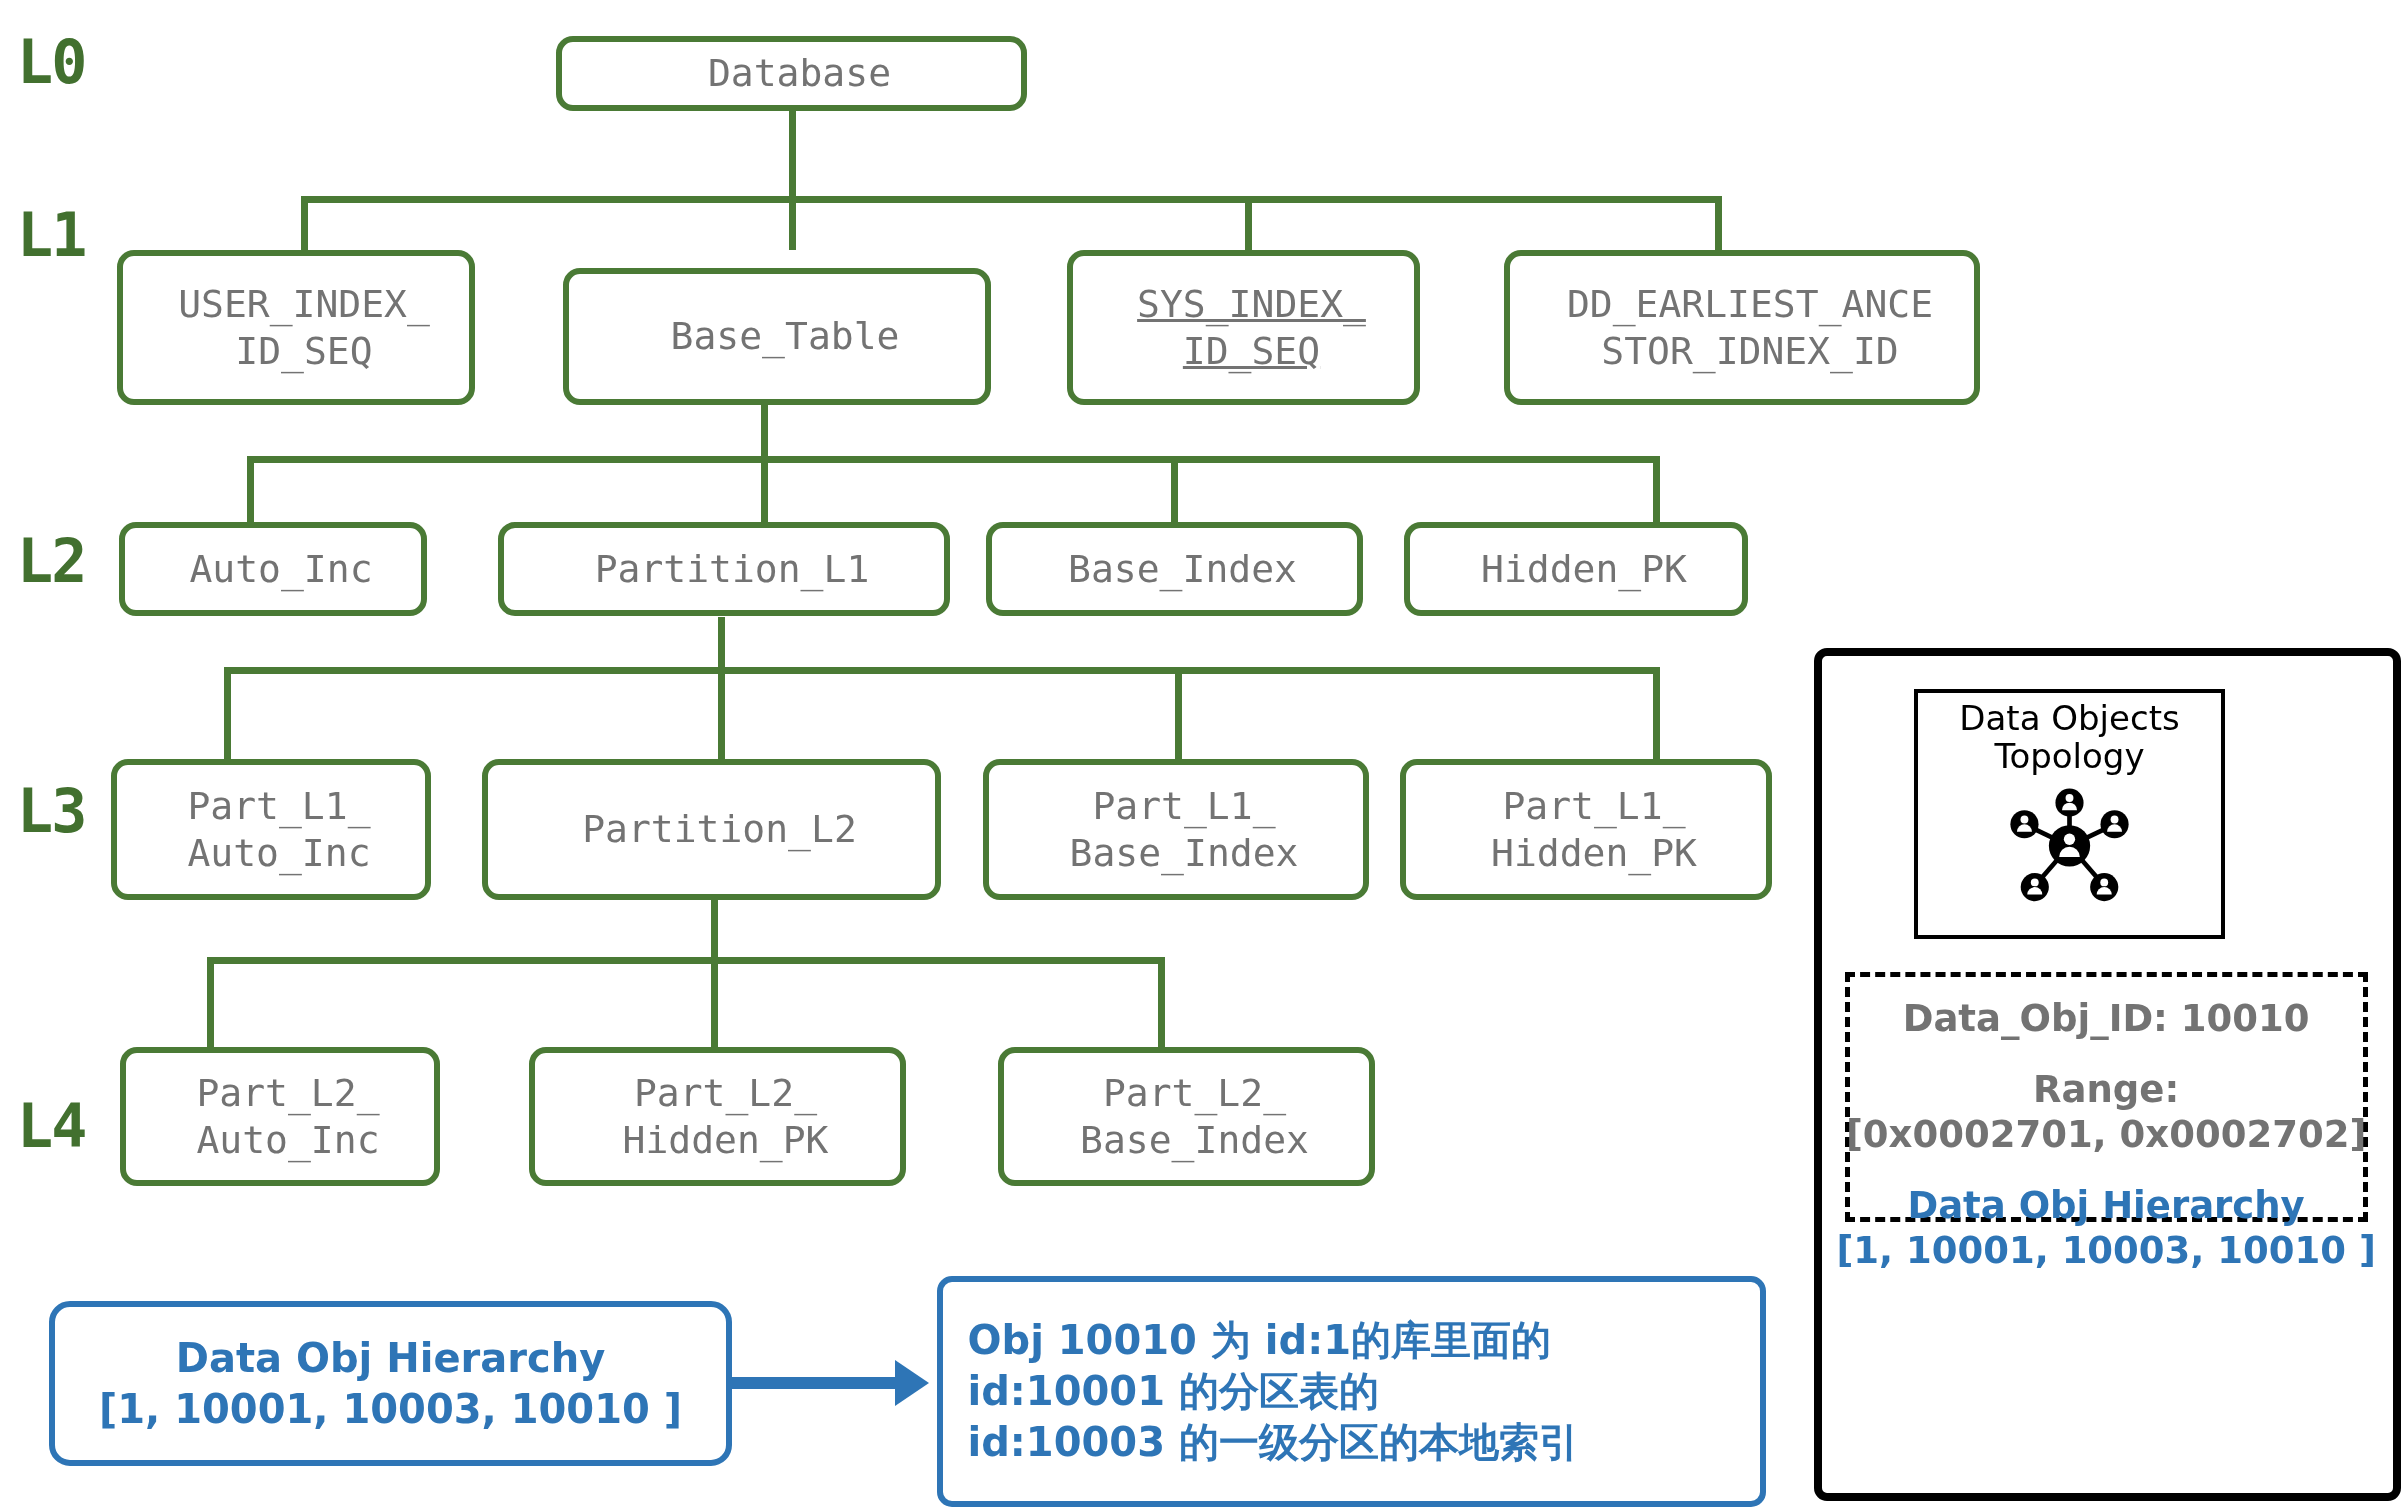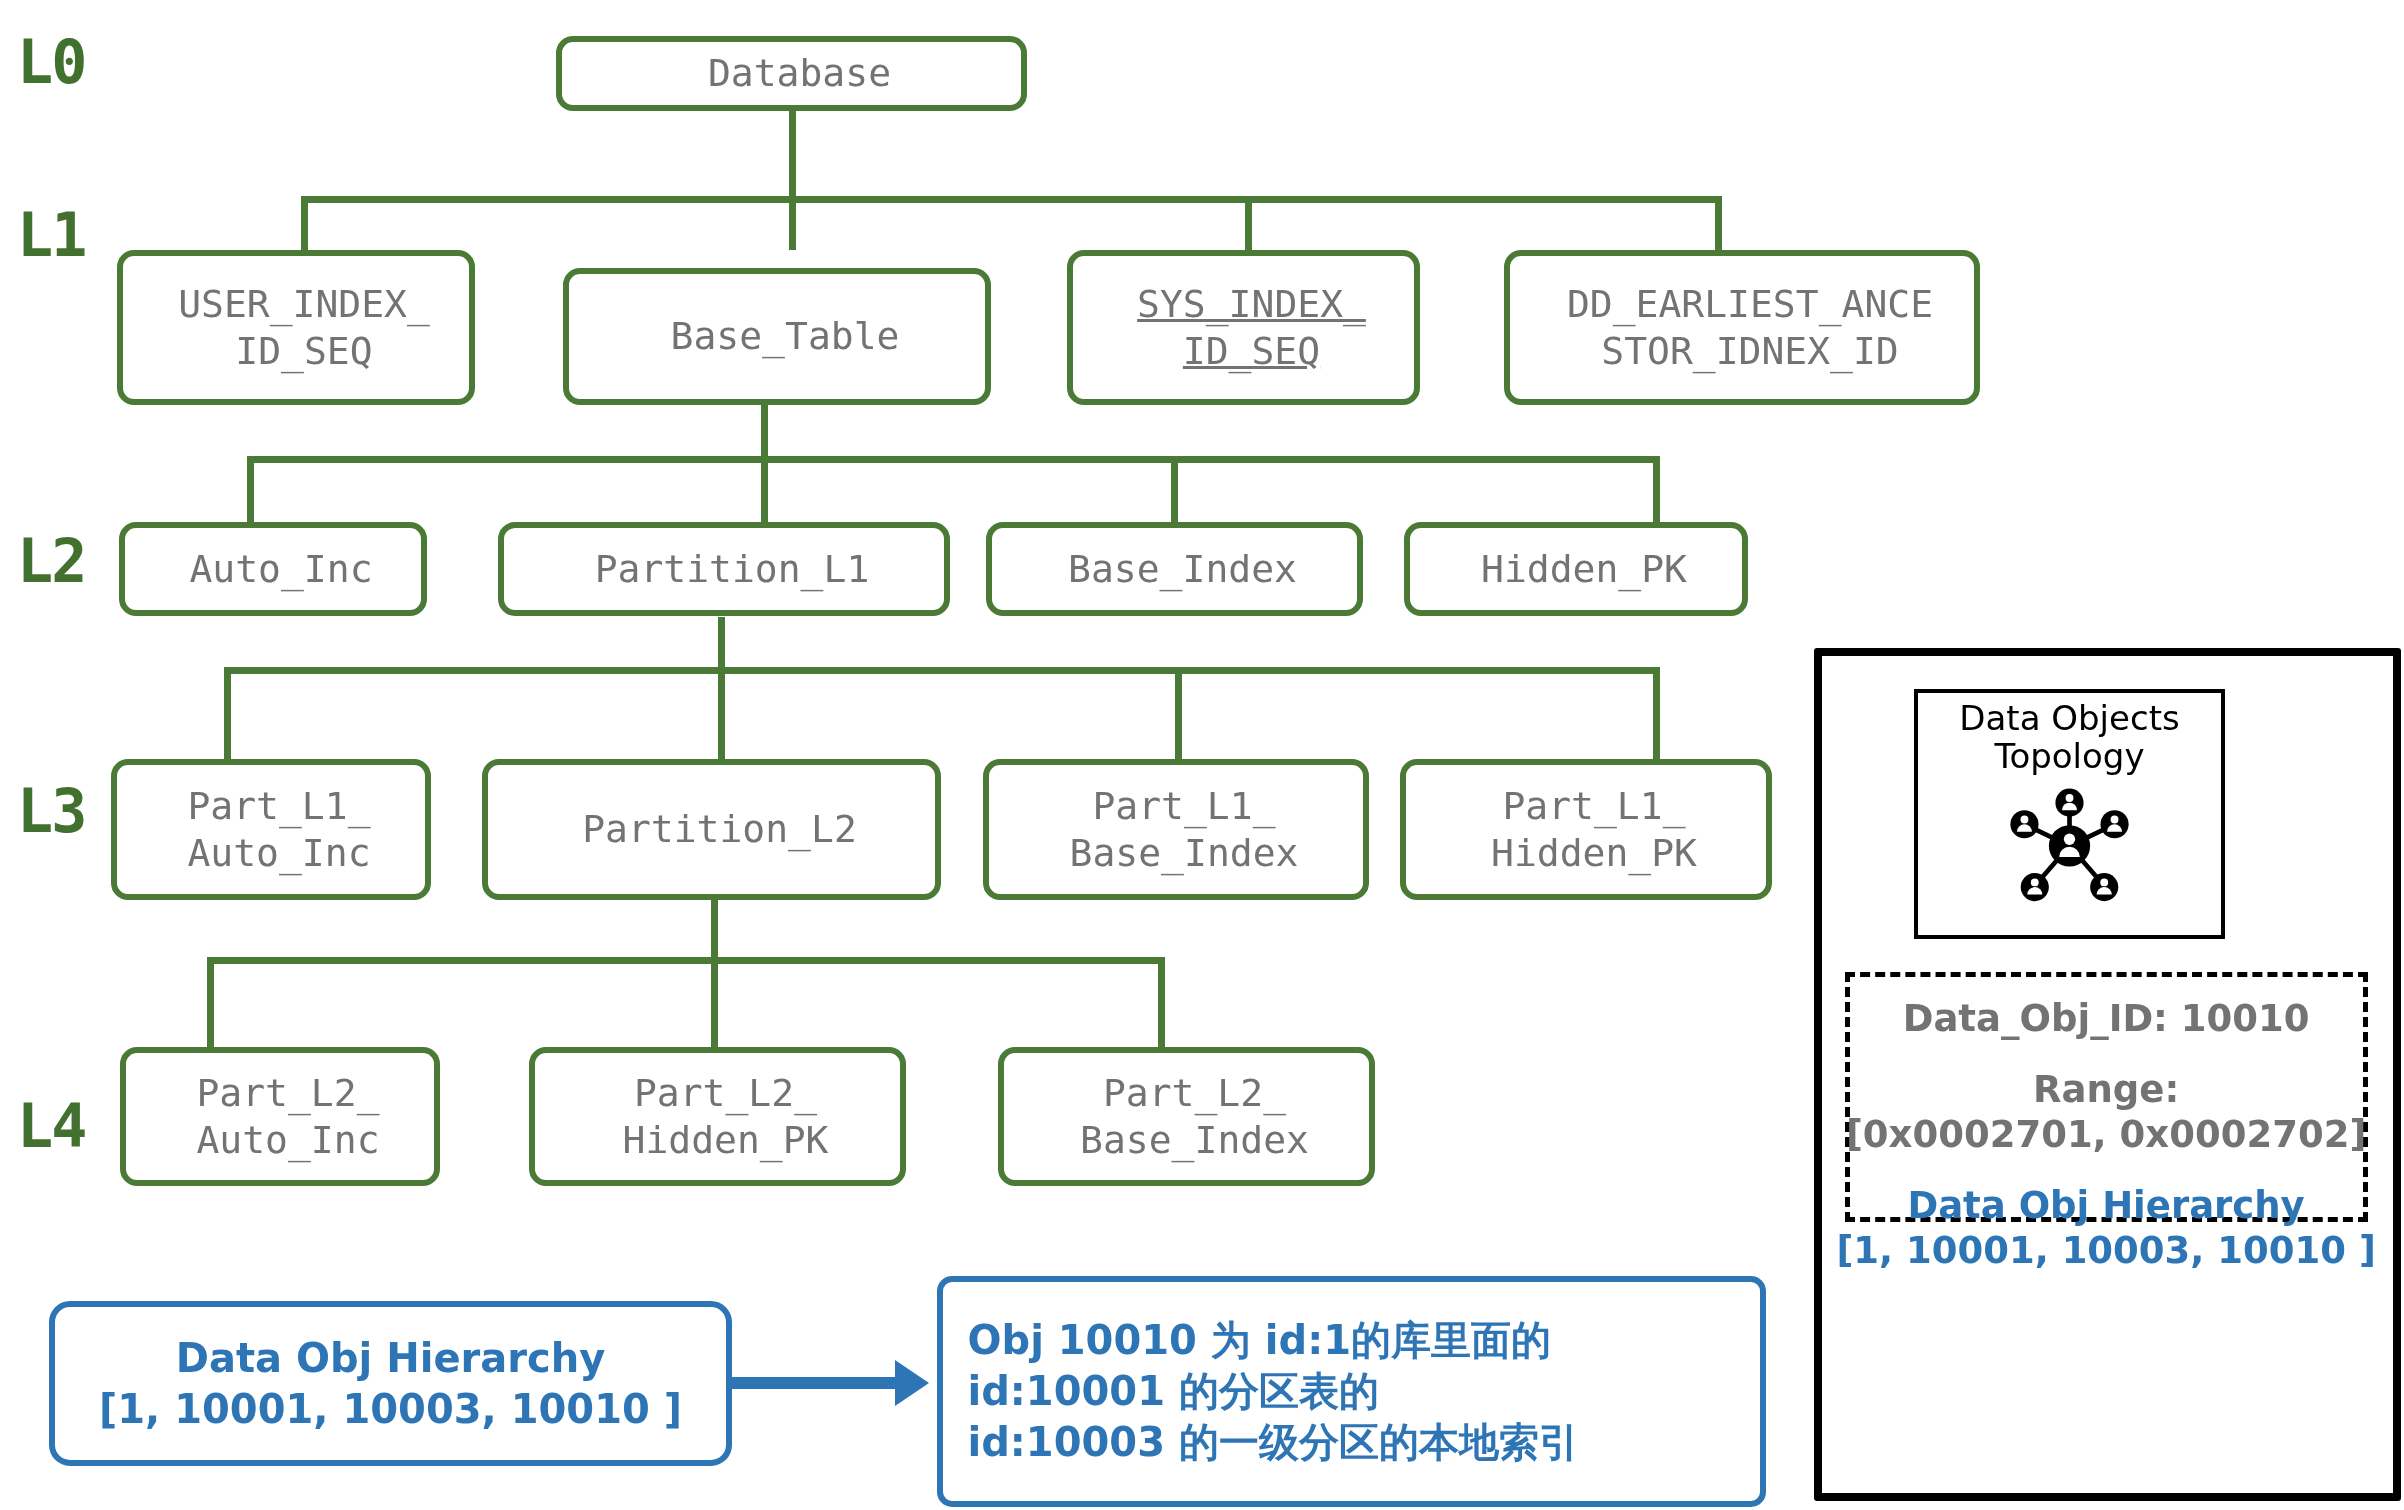--- a/index.html
+++ b/index.html
@@ -50,21 +50,21 @@
   .arrow-shaft{position:absolute;background:#2e75b6;height:12.2px;}
   .arrow-head{
     position:absolute;width:0;height:0;
     border-top:23.5px solid transparent;border-bottom:23.5px solid transparent;
     border-left:34px solid #2e75b6;
   }
 
   
   .panel{
     position:absolute;box-sizing:border-box;
-    border:8.5px solid #000000;border-radius:3px;background:#ffffff;padding-left:30px;
+    border:8.5px solid #000000;border-radius:13px;background:#ffffff;padding-left:30px;
   }
   .topo-box{
     position:absolute;box-sizing:border-box;
     border:4.7px solid #000000;background:#ffffff;
     display:flex;flex-direction:column;align-items:center;
   }
   .topo-title{
     color:#000;font-weight:400;
     font-family:"DejaVu Sans","Liberation Sans",sans-serif;
     font-size:34px;line-height:38px;text-align:center;margin-top:5.6px;

